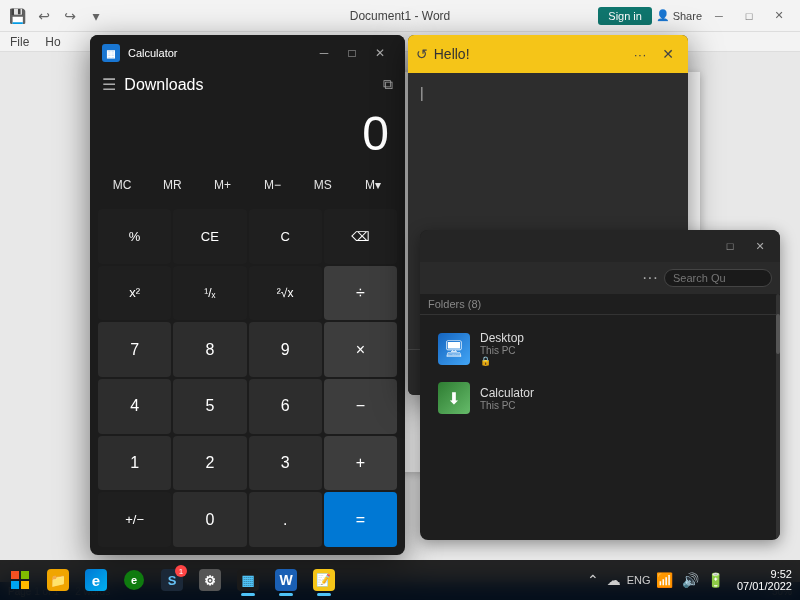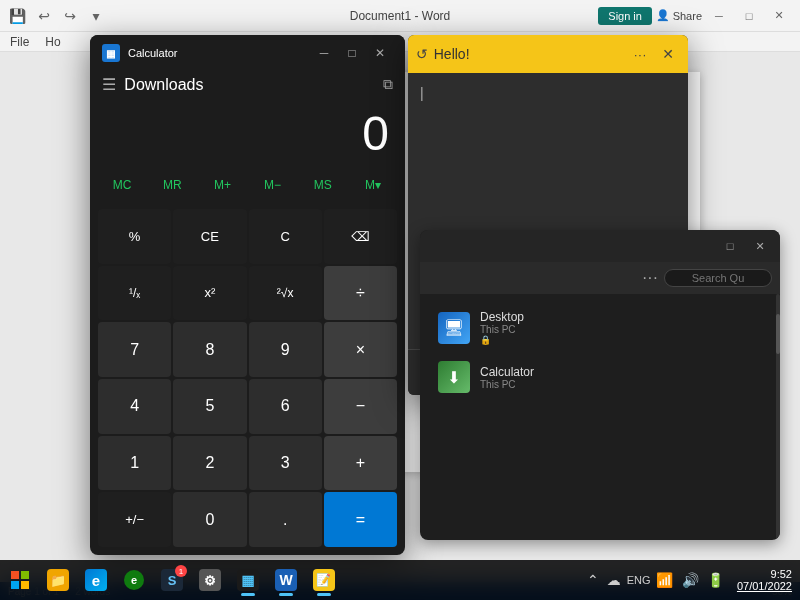--- a/index.html
+++ b/index.html
@@ -241,21 +241,21 @@
     .calc-memory {
       display: flex;
       padding: 4px 8px;
       gap: 2px;
     }
     .calc-mem-btn {
       flex: 1;
       height: 32px;
       background: transparent;
       border: none;
-      color: #22c55e;
+      color: #e5e5e5;
       font-size: 12px;
       cursor: pointer;
       border-radius: 4px;
     }
 
     .calc-buttons {
       flex: 1;
       display: grid;
       grid-template-columns: repeat(4, 1fr);
       gap: 2px;
@@ -419,21 +419,20 @@
       padding: 2px 6px;
     }
     .fe-search {
       background: #1a1a1a;
       border: 1px solid #444;
       border-radius: 9px;
       padding: 2px 8px;
       color: #aaa;
       font-size: 11px;
       width: 108px;
-      text-align: center;
     }
     .fe-content {
       padding: 8px;
     }
     .fe-breadcrumb {
       font-size: 11px;
       color: #888;
       padding: 4px 8px;
       border-bottom: 1px solid #333;
     }
@@ -563,21 +562,20 @@
     }
     .clock-time {
       font-size: 11px;
       color: white;
       display: block;
     }
     .clock-date {
       font-size: 11px;
       color: white;
       display: block;
-      text-decoration: underline;
     }
     .lang-indicator {
       font-size: 11px;
       color: #ccc;
       cursor: pointer;
     }
   </style>
 </head>
 <body>
 
@@ -650,22 +648,22 @@
     <button class="calc-mem-btn">MS</button>
     <button class="calc-mem-btn">M▾</button>
   </div>
 
   <div class="calc-buttons">
     <button class="calc-btn dark">%</button>
     <button class="calc-btn dark">CE</button>
     <button class="calc-btn dark">C</button>
     <button class="calc-btn dark">⌫</button>
 
+    <button class="calc-btn dark">x²</button>
     <button class="calc-btn dark" style="font-size:12px">¹/ₓ</button>
-    <button class="calc-btn dark">x²</button>
     <button class="calc-btn dark" style="font-size:12px">²√x</button>
     <button class="calc-btn op">÷</button>
 
     <button class="calc-btn">7</button>
     <button class="calc-btn">8</button>
     <button class="calc-btn">9</button>
     <button class="calc-btn op">×</button>
 
     <button class="calc-btn">4</button>
     <button class="calc-btn">5</button>
@@ -714,20 +712,21 @@
   <div class="fe-titlebar">
     <div class="fe-ctrl">□</div>
     <div class="fe-ctrl fe-close-btn">✕</div>
   </div>
 
   <div class="fe-toolbar-row">
     <button class="fe-toolbar-btn">···</button>
     <input class="fe-search" readonly="" placeholder="Search Qu" style="">
   </div>
 
+  <div class="fe-breadcrumb">Folders (8)</div>
 
   <div class="fe-content">
     <div class="fe-item">
       <div class="fe-item-icon desktop">
         <span style="font-size:16px; color:white;">🖥</span>
       </div>
       <div class="fe-item-text">
         <div class="fe-item-name">Desktop</div>
         <div class="fe-item-sub">This PC</div>
         <div style="font-size:9px; color:#555">🔒</div>

